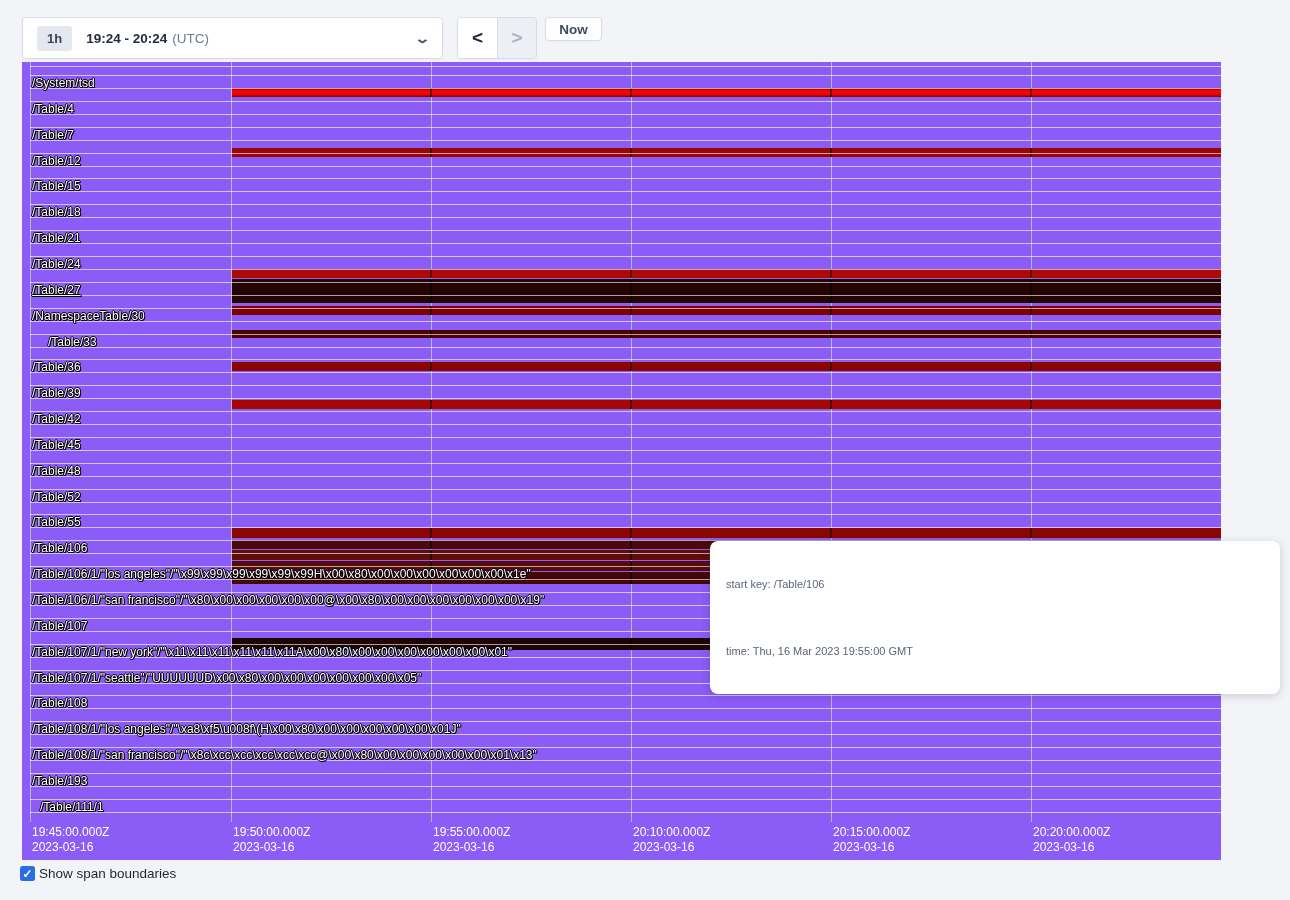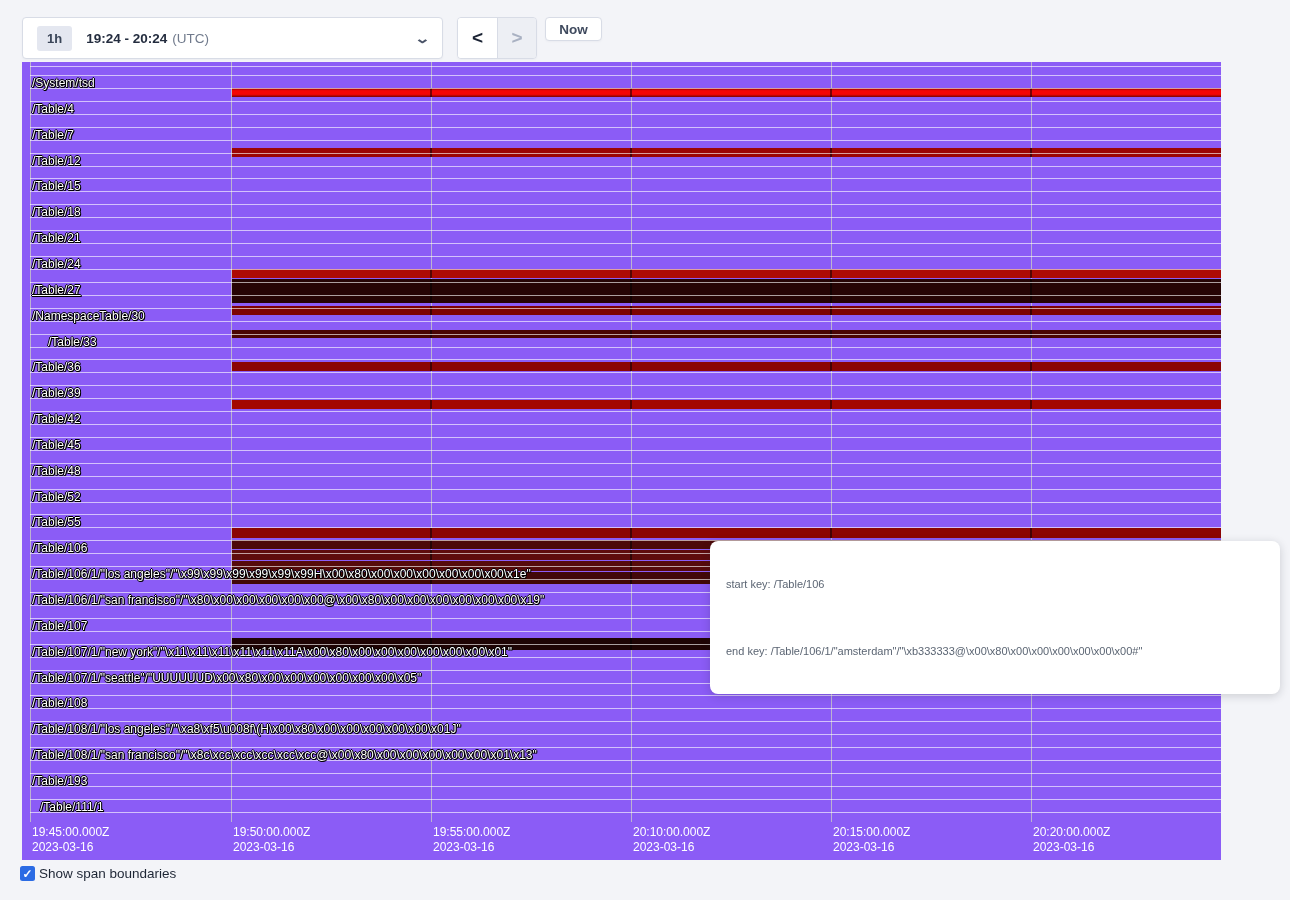--- a/index.html
+++ b/index.html
@@ -230,19 +230,19 @@
       <div>2023-03-16</div>
     </div>
     <div class="tick-label" style="left: 1011px; top: 763px;">
       <div>20:20:00.000Z</div>
       <div>2023-03-16</div>
     </div>
   </div>
 
 <div class="kv-tooltip" id="kv-tooltip">
     <div>start key: /Table/106</div>
-    <div>end key: /Table/106/1/"amsterdam"/"\xb333333@\x00\x80\x00\x00\x00\x00\x00\x00#"</div>
+    <div>time: Thu, 16 Mar 2023 19:55:00 GMT</div>
   </div>
 
 <div class="footer-row">
   <span class="checkbox" id="kv-checkbox">✓</span>
   <span class="checkbox-label">Show span boundaries</span>
 </div>
 
 </body></html>

